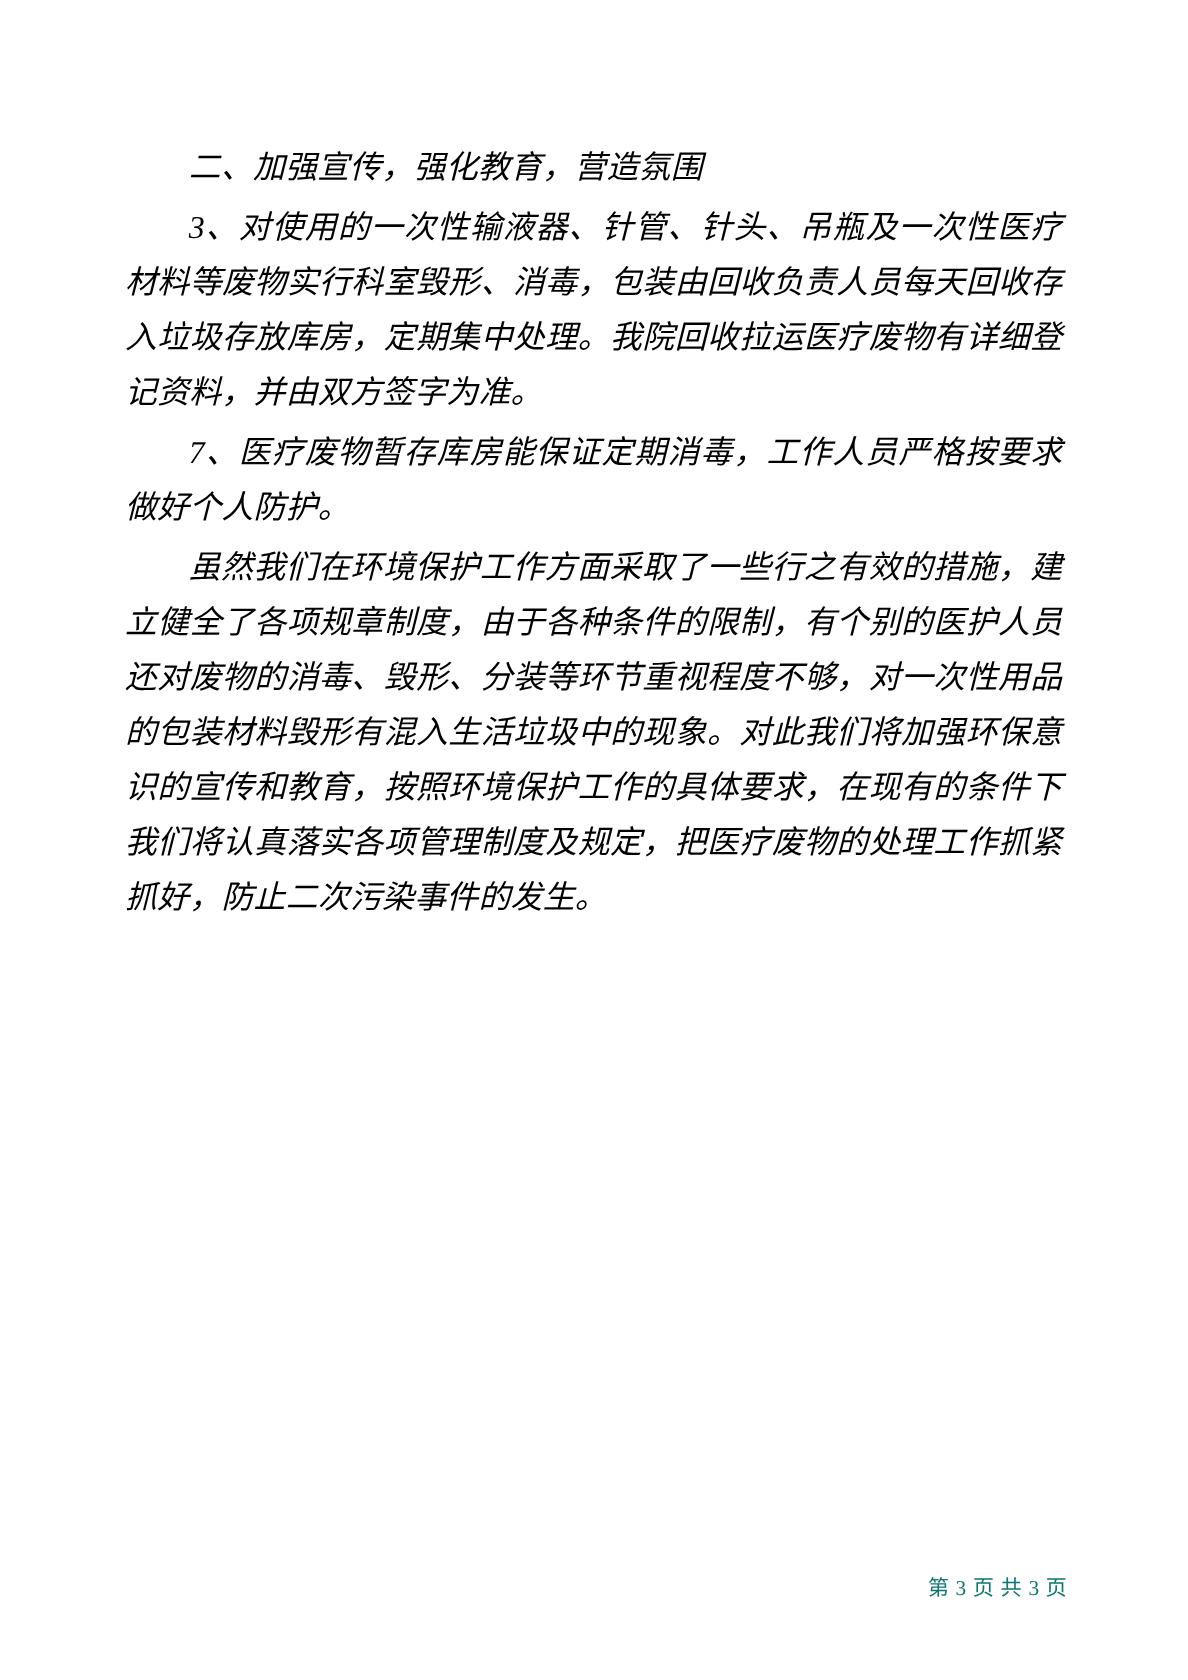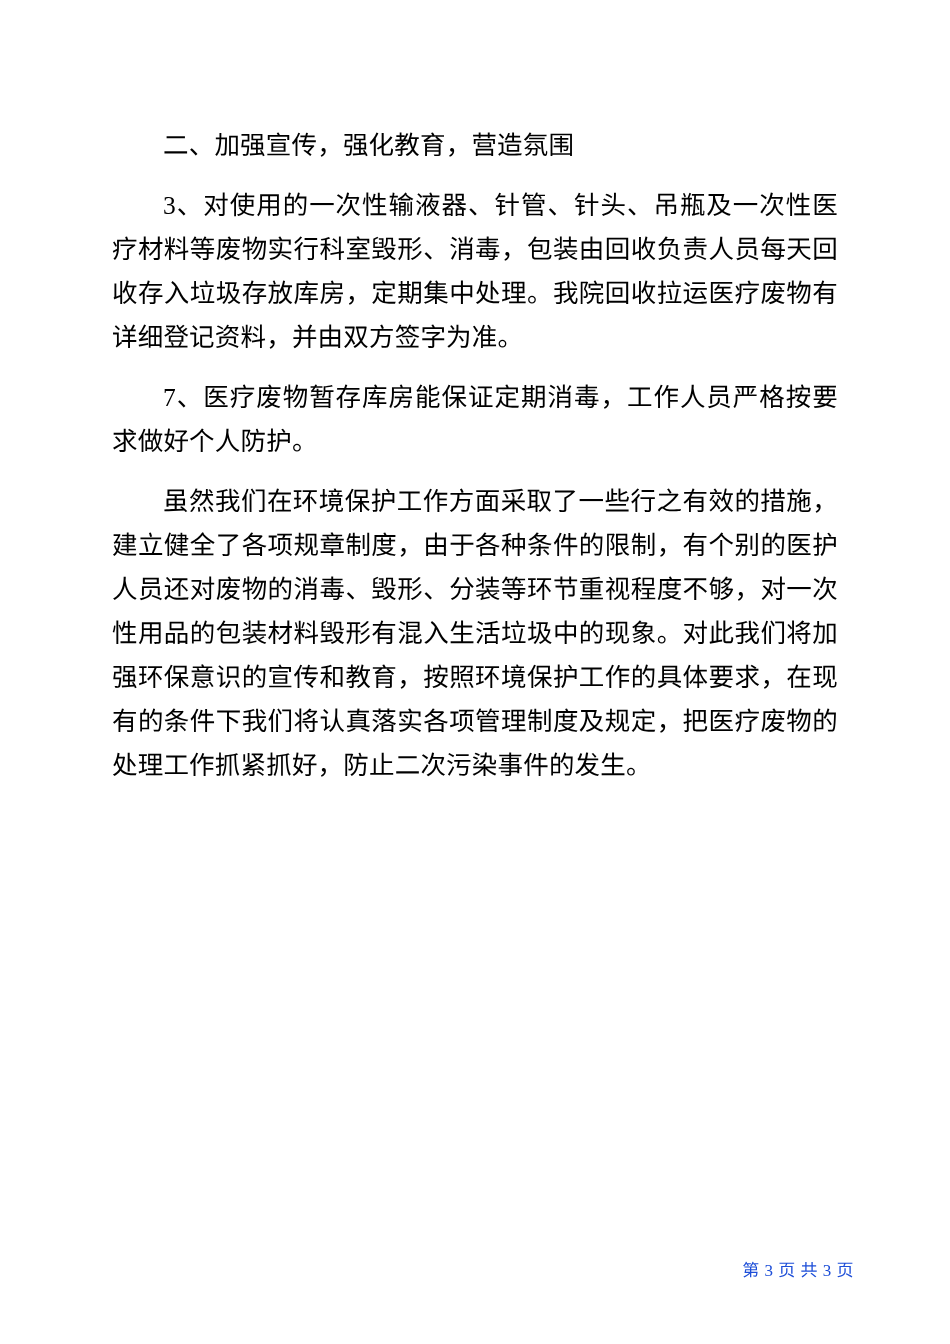--- a/index.html
+++ b/index.html
@@ -25,37 +25,38 @@
     padding: 108px 96px 60px 96px;
   }
   .doc-body {
     font-size: 25.5px;
     line-height: 44px;
     letter-spacing: 0.2px;
     text-align: justify;
     text-justify: inter-ideograph;
   }
   .doc-body p {
-    margin: 16px;
+    margin: 4px;
     text-indent: 2em;
     white-space: normal;
+    font-style: italic;
   }
   .heading-line {
     margin: 0;
     text-indent: 2em;
     font-size: 25.5px;
     line-height: 44px;
   }
   .footer {
     position: absolute;
     right: 96px;
     bottom: 62px;
     font-size: 17px;
     line-height: 22px;
-    color: #1d4ed8;
+    color: #0f766e;
     letter-spacing: 0.5px;
     font-family: "Liberation Serif", "DejaVu Serif", serif;
   }
 </style>
 </head>
 <body>
 
 <div class="page">
 
   <div class="doc-body">

